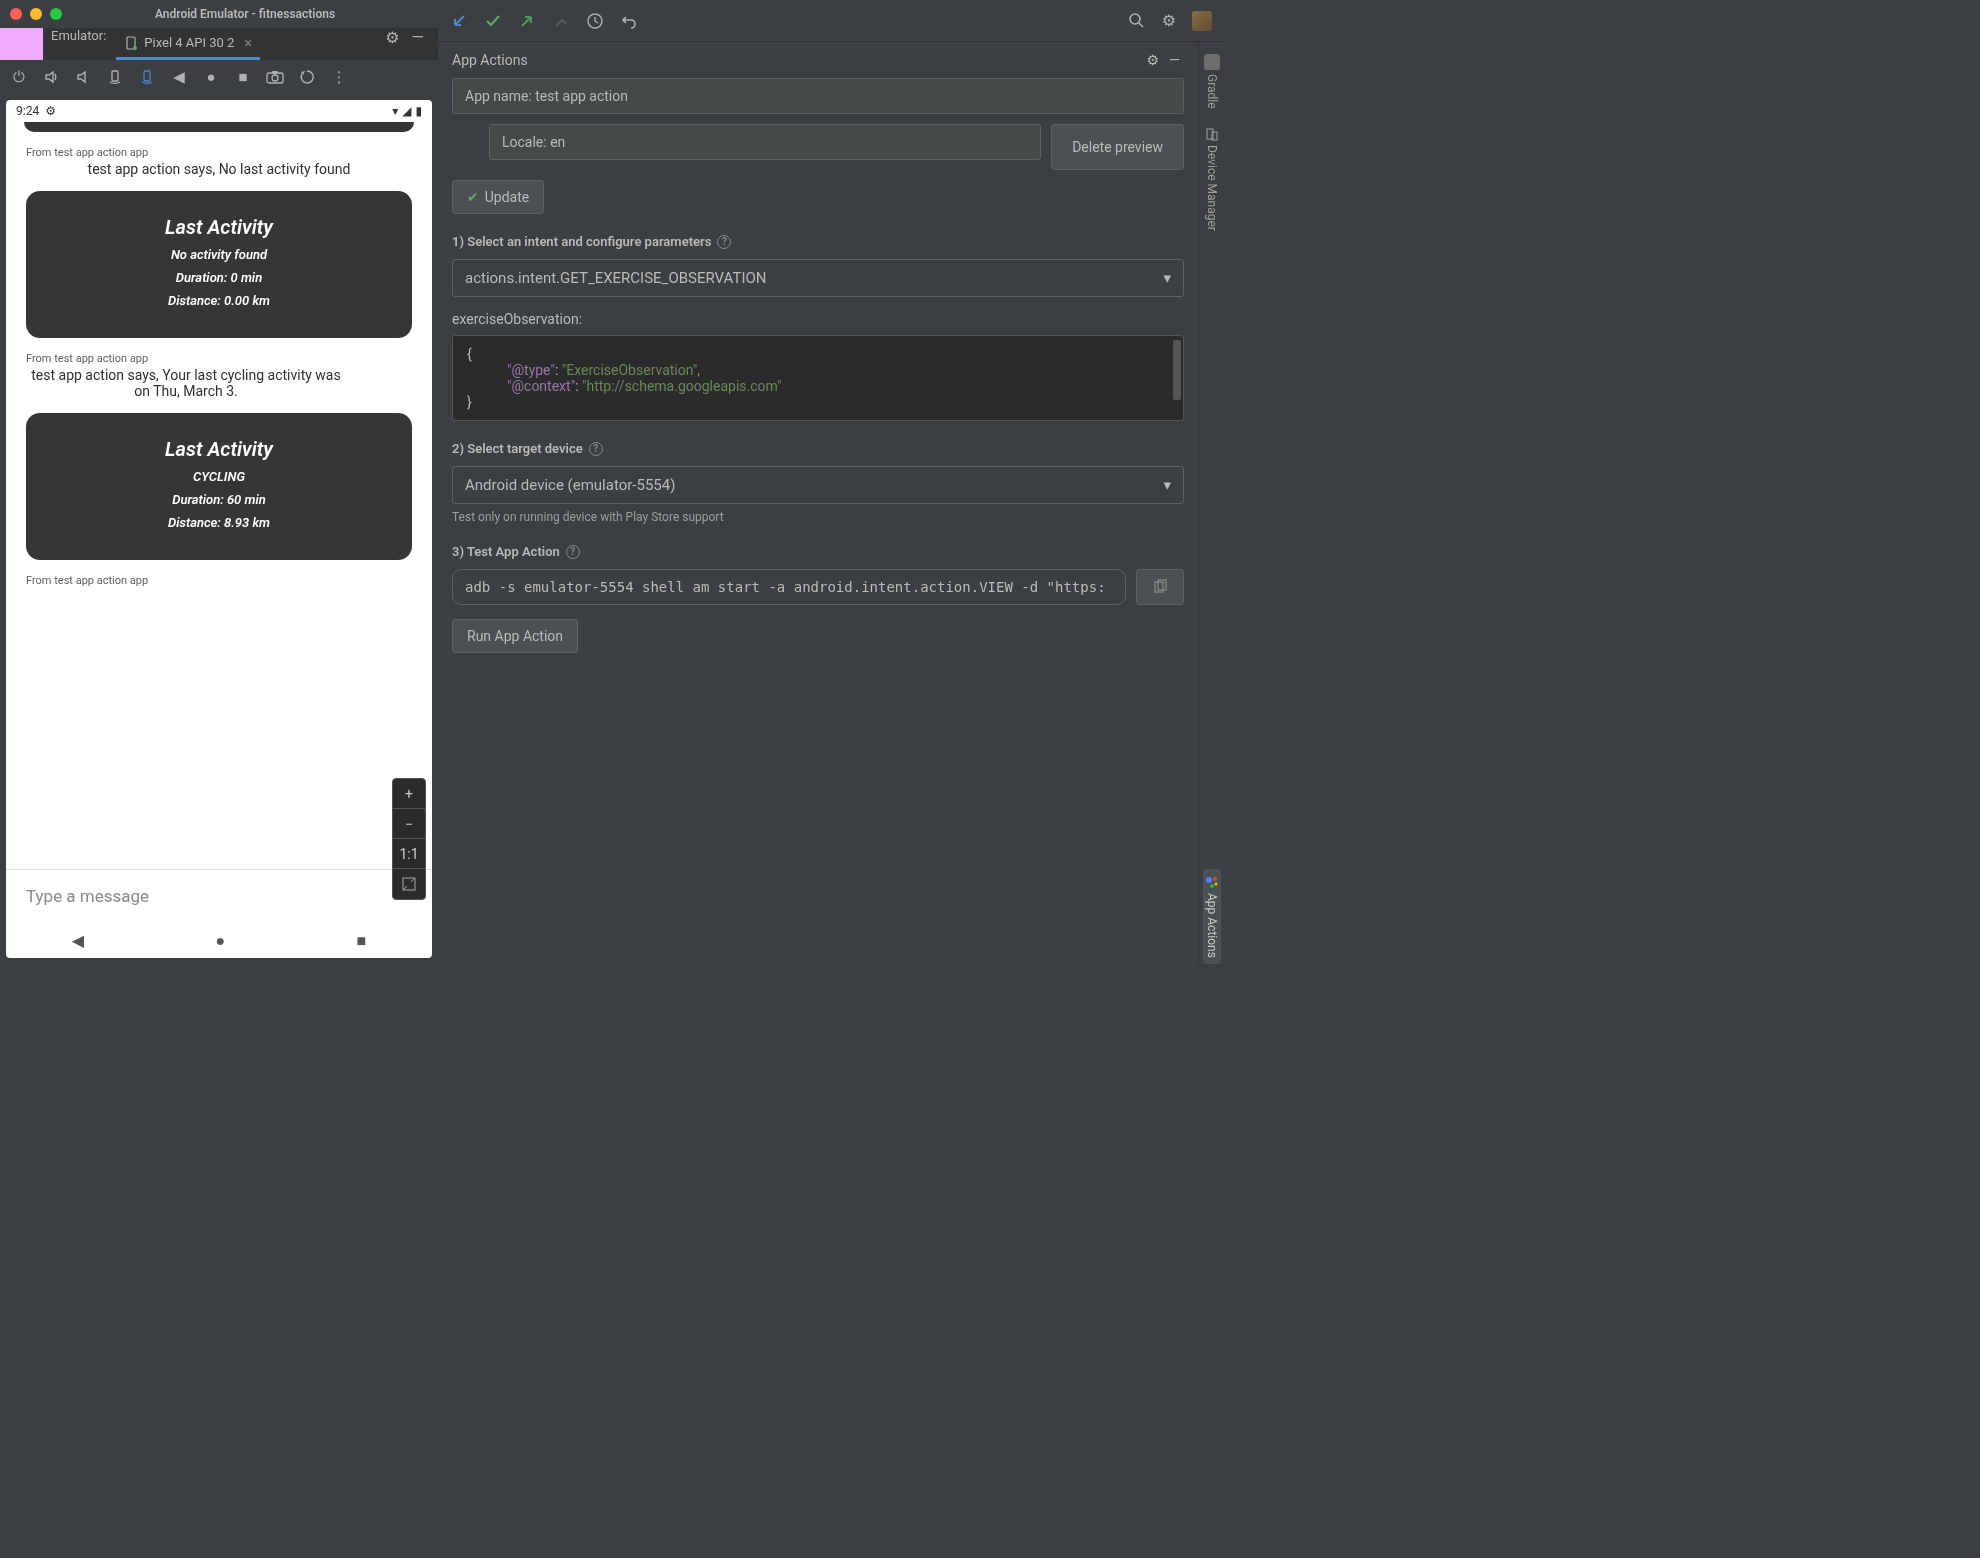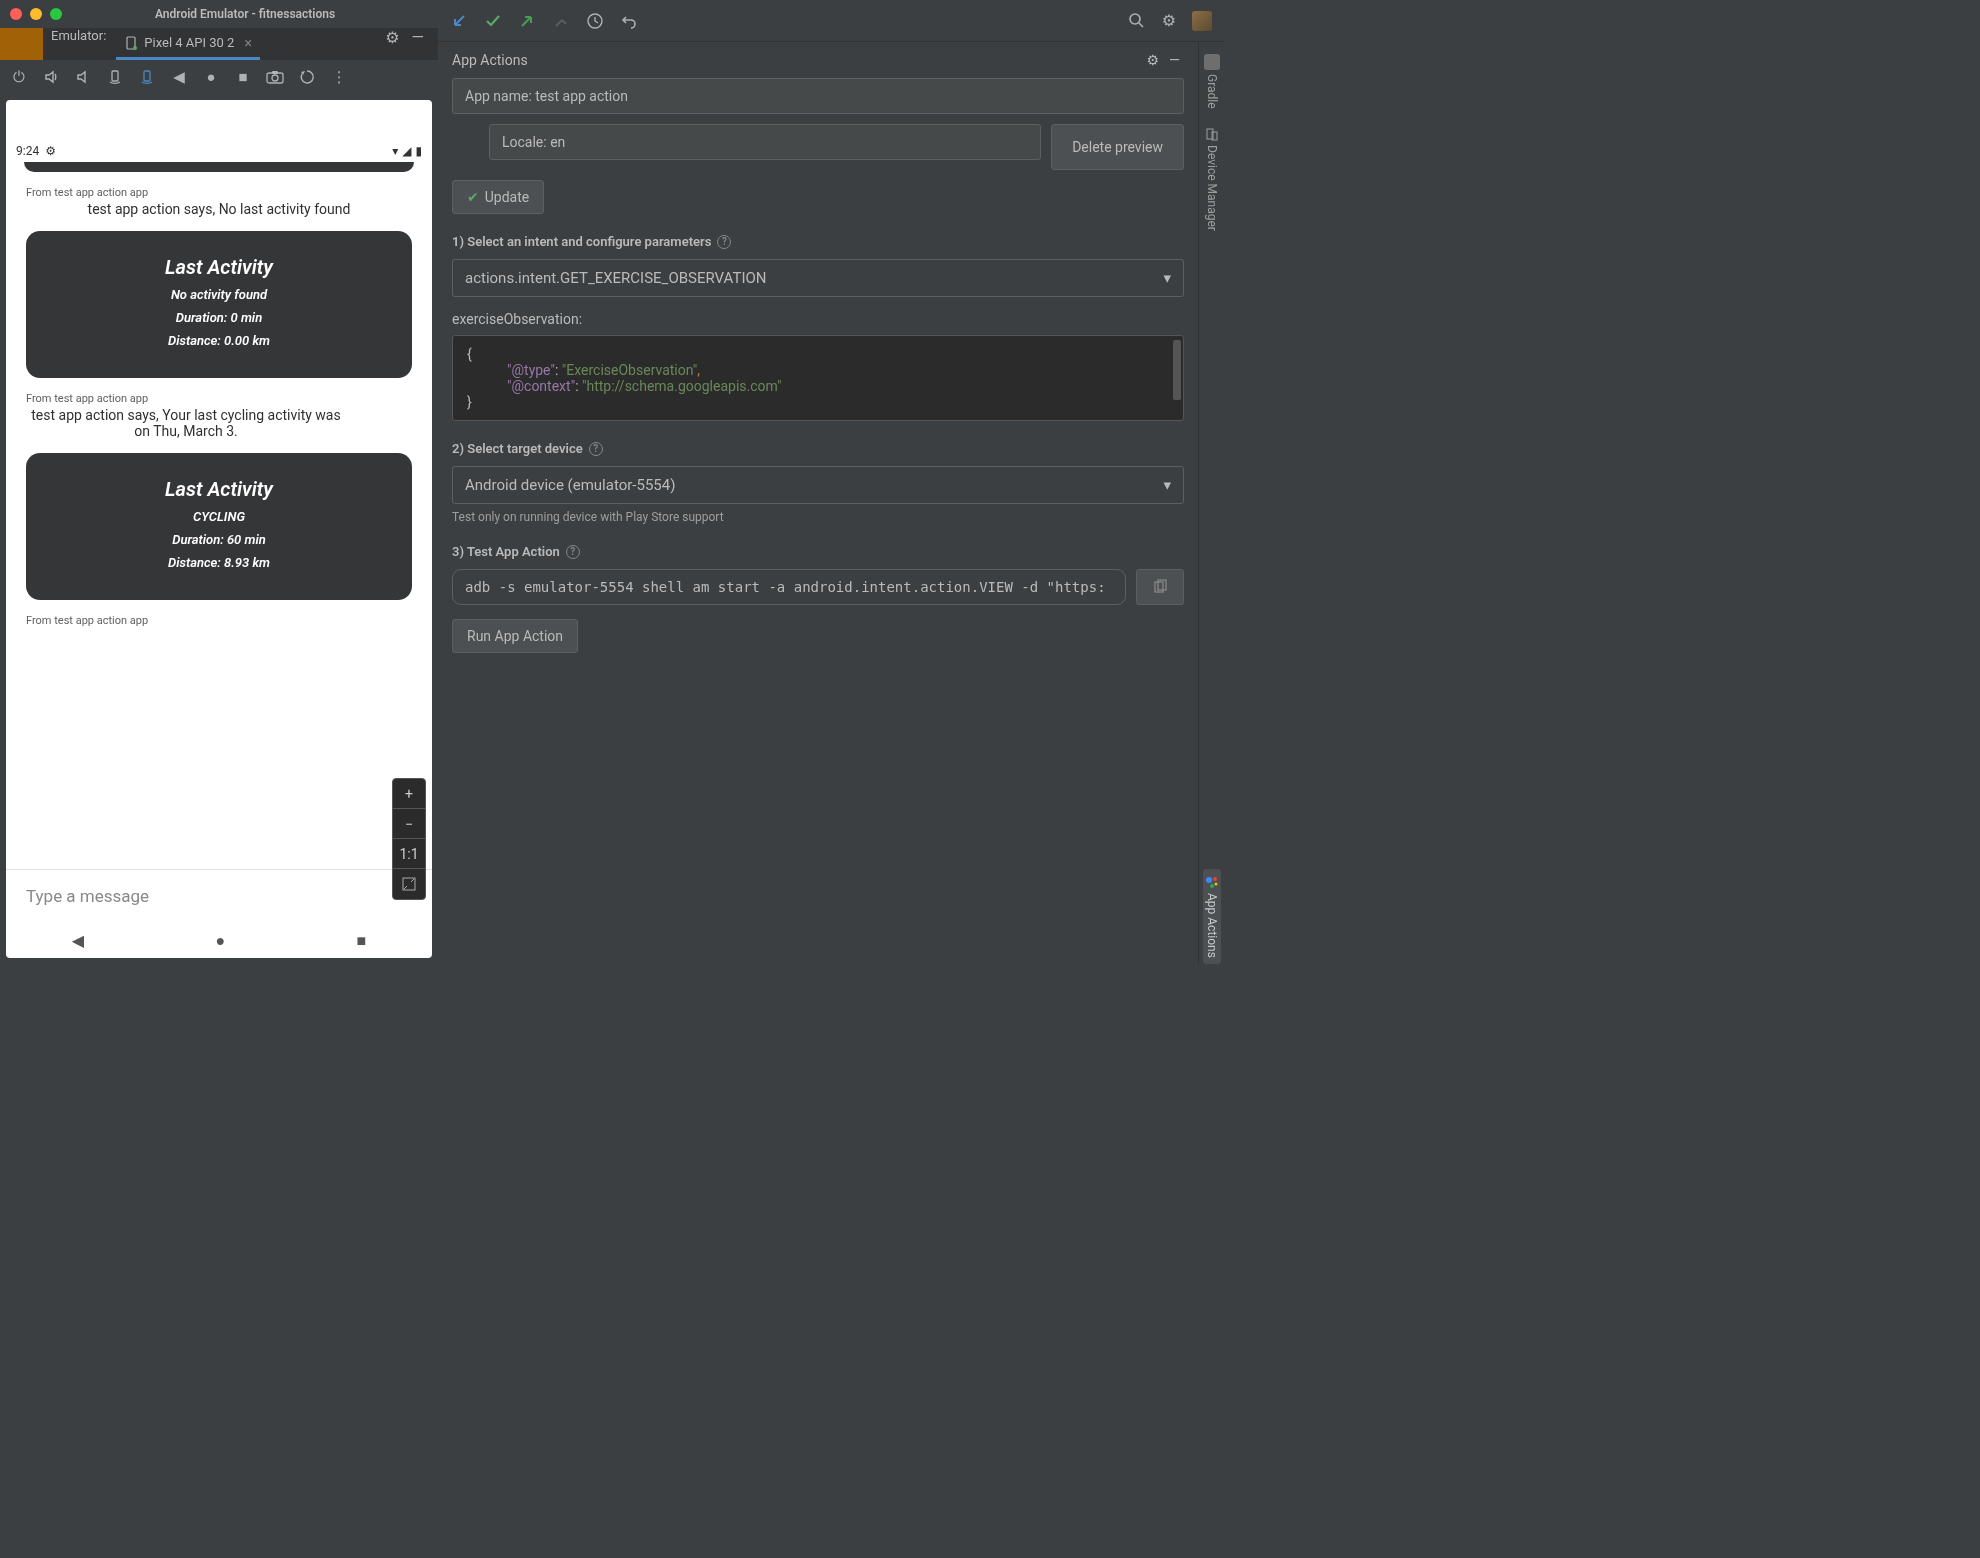--- a/index.html
+++ b/index.html
@@ -1,37 +1,37 @@
 <!DOCTYPE html>
 <html><head>
 <meta charset="utf-8">
 <style>
 * { box-sizing: border-box; margin: 0; padding: 0; font-family: -apple-system, BlinkMacSystemFont, "Segoe UI", Roboto, sans-serif; }
 body { background: #3c3f41; width: 1224px; height: 964px; display: flex; overflow: hidden; }
 
 
-.emulator-panel { width: 438px; background: #a16207; display: flex; flex-direction: column; }
+.emulator-panel { width: 438px; background: #f0abfc; display: flex; flex-direction: column; }
 .emu-titlebar { height: 28px; background: #3c3f41; display: flex; align-items: center; padding: 0 10px; }
 .traffic { display: flex; gap: 8px; }
 .traffic-dot { width: 12px; height: 12px; border-radius: 50%; }
 .tr-red { background: #ff5f57; }
 .tr-yel { background: #febc2e; }
 .tr-grn { background: #28c840; }
 .emu-title { flex: 1; text-align: center; color: #bababa; font-size: 12px; font-weight: 600; }
 .emu-tabs { background: #313335; height: 32px; display: flex; padding: 0 8px; margin-left: 43px; }
 .emu-tab-label { color: #bababa; font-size: 13px; margin-right: 10px; }
 .emu-tab { display: flex; align-items: center; gap: 6px; color: #bababa; font-size: 13px; border-bottom: 3px solid #4a88c7; padding: 6px 8px; }
 .emu-tab-close { color: #808080; font-size: 14px; margin-left: 4px; }
 .emu-tabs-spacer { flex: 1; }
 .emu-gear, .emu-min { color: #afb1b3; padding: 0 6px; font-size: 16px; }
 .emu-toolbar { background: #3c3f41; height: 34px; display: flex; align-items: center; gap: 14px; padding: 0 10px; }
 .emu-toolbar .ic { color: #afb1b3; font-size: 15px; display:flex; align-items:center; justify-content:center; width:18px; }
 .emu-device-wrap { flex:1; position: relative; background: #3c3f41; padding: 6px; }
 .emu-device { background: #fff; border-radius: 4px; height: 100%; display:flex; flex-direction:column; position:relative; }
-.android-status { height: 22px; display:flex; align-items:center; padding: 0 10px; color:#333; font-size: 12px; margin-top: 40px; }
+.android-status { height: 22px; display:flex; align-items:center; padding: 0 10px; color:#333; font-size: 12px; }
 .android-status .spacer { flex:1; }
 .app-body { flex:1; padding: 0 20px; overflow:hidden; color:#202020; }
 .from-label { font-size: 11px; color:#606060; margin-top: 14px; }
 .says-text { font-size: 14px; margin-top: 2px; color:#303030;text-align:center; }
 .card { background: #353638; border-radius: 14px; color:#fff; margin-top: 14px; padding: 16px 0 22px; text-align:center; font-style: italic; font-weight:600; }
 .card div { margin: 8px 0; }
 .card .title { font-size: 20px; }
 .card .line { font-size: 13px; }
 .compose { border-top:1px solid #e0e0e0; padding: 16px 20px; color:#888; font-size:17px; }
 .navbar { height:36px; display:flex; justify-content:space-around; align-items:center; color:#555; }

